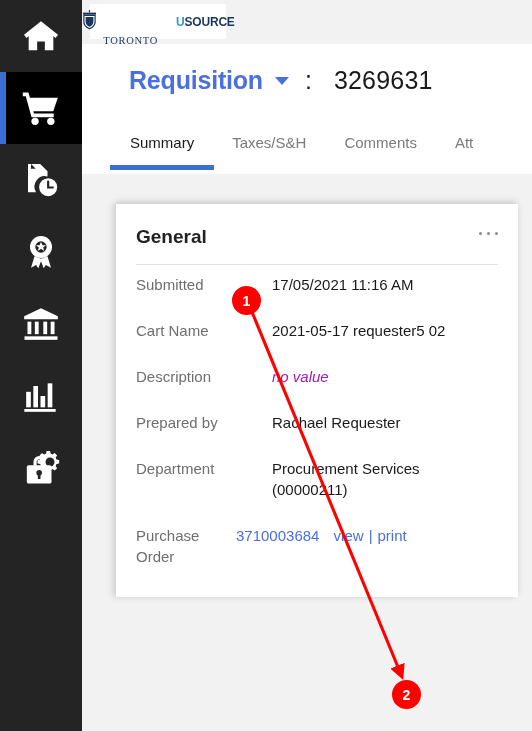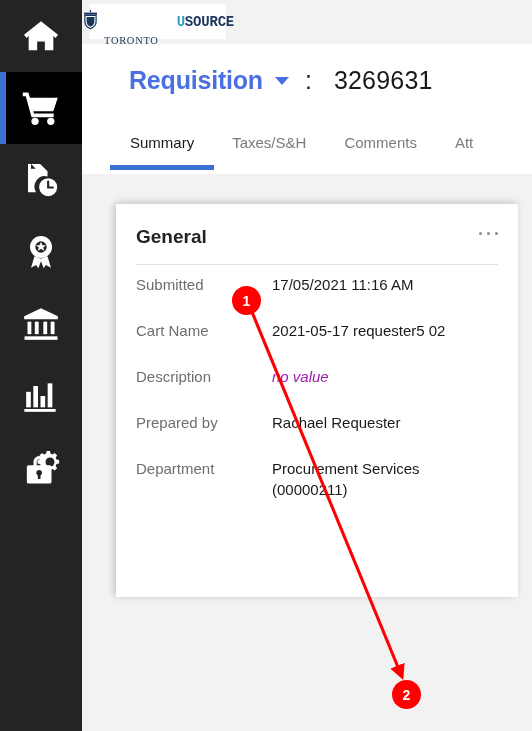--- a/index.html
+++ b/index.html
@@ -88,22 +88,22 @@
     color: #1b365d;
     white-space: nowrap;
   }
   #logo-divider {
     width: 1px;
     height: 20px;
     background: #c6c6c6;
     margin: 0 4px;
   }
   #usource {
-    font-family: Liberation Mono, monospace;
-    font-size: 14px;
+    font-family: Liberation Sans, sans-serif;
+    font-size: 12px;
     font-weight: bold;
     letter-spacing: -0.2px;
     white-space: nowrap;
   }
   #usource .u { color: #2f9fb5; }
   #usource .src { color: #1b365d; }
 
   
   #header-white {
     position: absolute;
@@ -455,20 +455,26 @@
     <div class="field-row">
       <div class="field-label">Prepared by</div>
       <div class="field-value">Rachael Requester</div>
     </div>
 
     <div class="field-row">
       <div class="field-label">Department</div>
       <div class="field-value" style="max-width:180px">Procurement Services (00000211)</div>
     </div>
 
+    <div class="field-row">
+      <div class="field-label" style="max-width:100px">Purchase Order</div>
+      <div class="field-value">
+        <span class="link">3710003684</span><span class="sep"> </span><span class="link">view</span><span class="sep">|</span><span class="link">print</span>
+      </div>
+    </div>
 
   </div>
 </div>
 
 <div id="annotations">
   <svg width="532" height="731" style="position:absolute;left:0;top:0">
     <defs>
       <marker id="arrowhead" markerWidth="5" markerHeight="5" refX="2.2" refY="2.5" orient="auto">
         <path d="M0,0 L5,2.5 L0,5 z" fill="#ff0000"></path>
       </marker>

